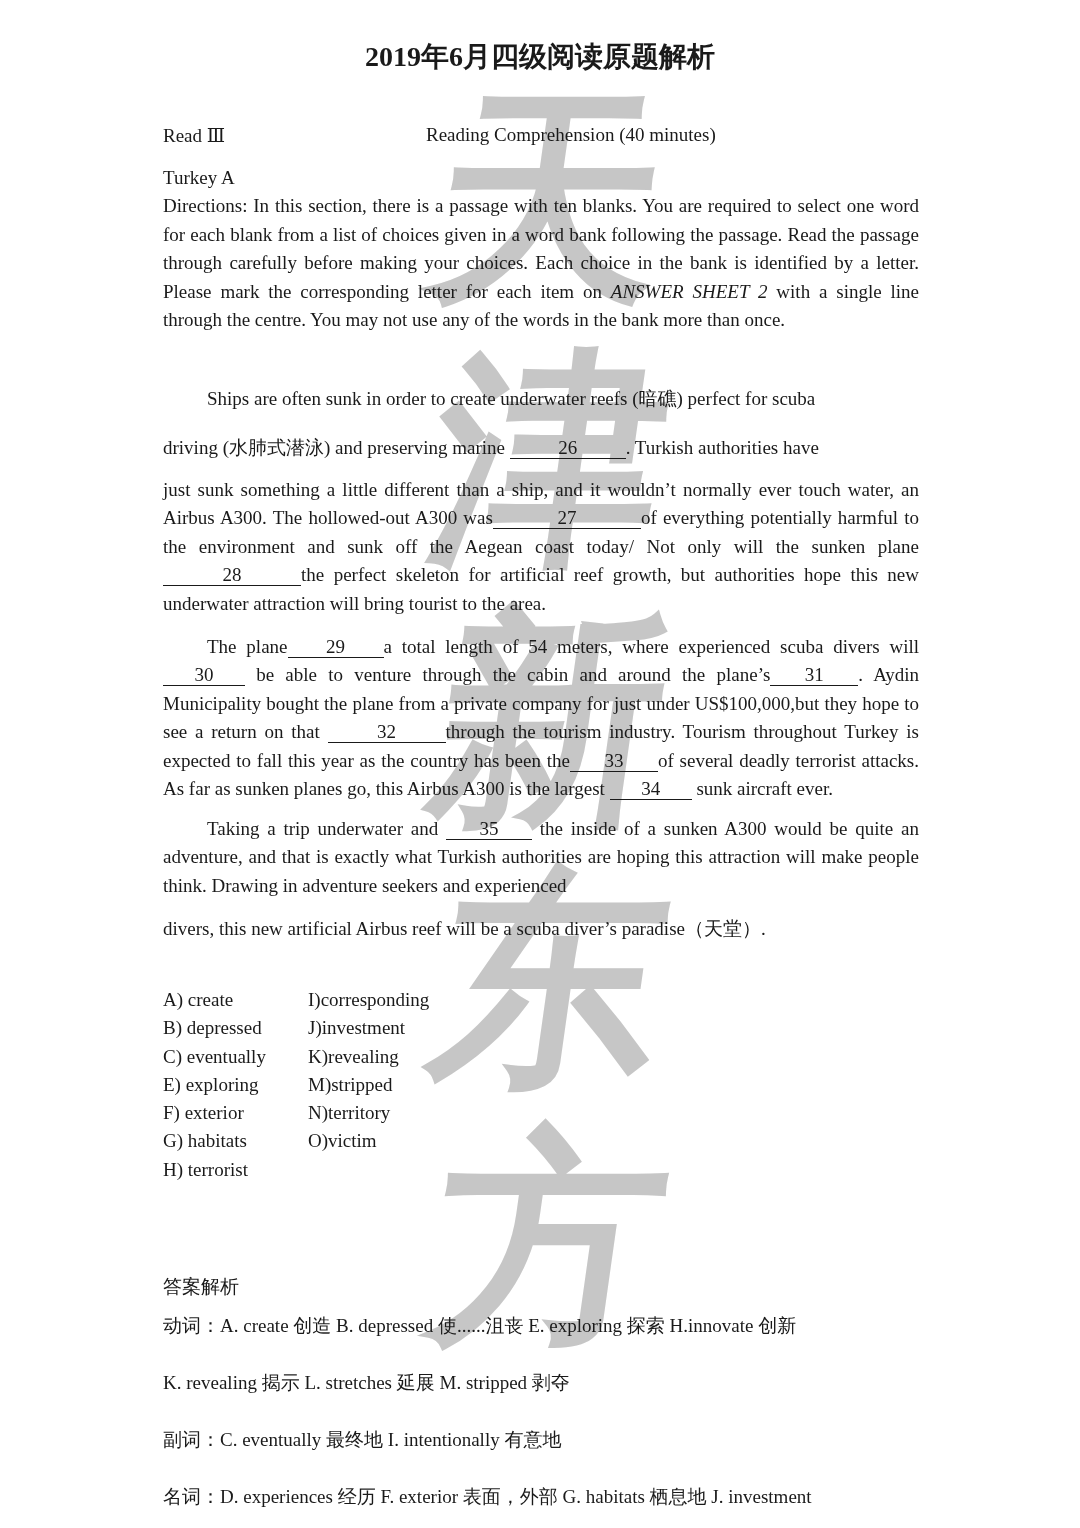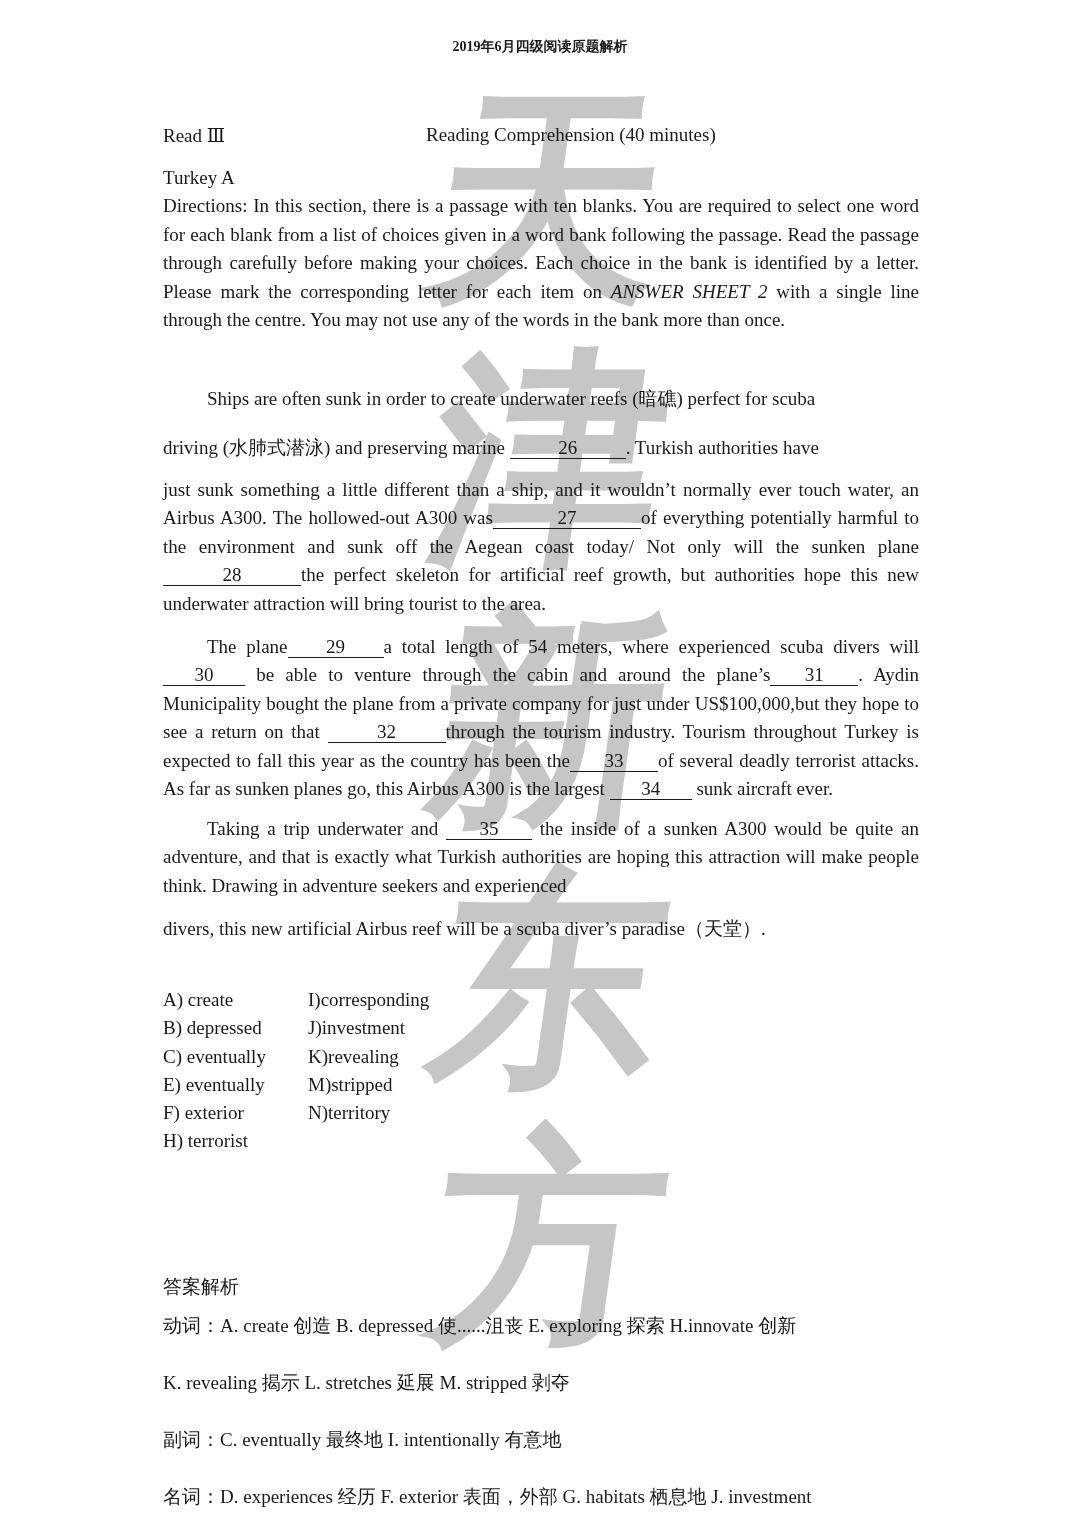--- a/index.html
+++ b/index.html
@@ -44,21 +44,21 @@
       z-index: 1;
     }
     .title {
       position: absolute;
       top: 38px;
       left: 0;
       width: 1080px;
       text-align: center;
       font-family: "Liberation Serif", serif;
       font-weight: bold;
-      font-size: 14px;
+      font-size: 28px;
     }
     .part-line {
       position: absolute;
       top: 124px;
       left: 163px;
       width: 756px;
       font-size: 19px;
     }
     .part-label { position: absolute; left: 0; }
     .part-heading { position: absolute; left: 263px; }
@@ -153,26 +153,30 @@
     </div>
     <div class="wb-row">
       <span class="wb-left">B) depressed</span>
       <span class="wb-right">J)investment</span>
     </div>
     <div class="wb-row">
       <span class="wb-left">C) eventually</span>
       <span class="wb-right">K)revealing</span>
     </div>
     <div class="wb-row">
-      <span class="wb-left">E) eventually</span>
+      <span class="wb-left">E) exploring</span>
       <span class="wb-right">M)stripped</span>
     </div>
     <div class="wb-row">
       <span class="wb-left">F) exterior</span>
       <span class="wb-right">N)territory</span>
+    </div>
+    <div class="wb-row">
+      <span class="wb-left">G) habitats</span>
+      <span class="wb-right">O)victim</span>
     </div>
     <div class="wb-row">
       <span class="wb-left">H) terrorist</span>
     </div>
   </div>
 
   <div class="analysis" style="top:1274px;">答案解析</div>
   <div class="analysis" style="top:1313px;">动词：A. create  创造  B. depressed 使......沮丧  E. exploring  探索  H.innovate 创新</div>
   <div class="analysis" style="top:1370px;">K. revealing  揭示  L. stretches  延展  M. stripped  剥夺</div>
   <div class="analysis" style="top:1427px;">副词：C. eventually 最终地  I. intentionally 有意地</div>

